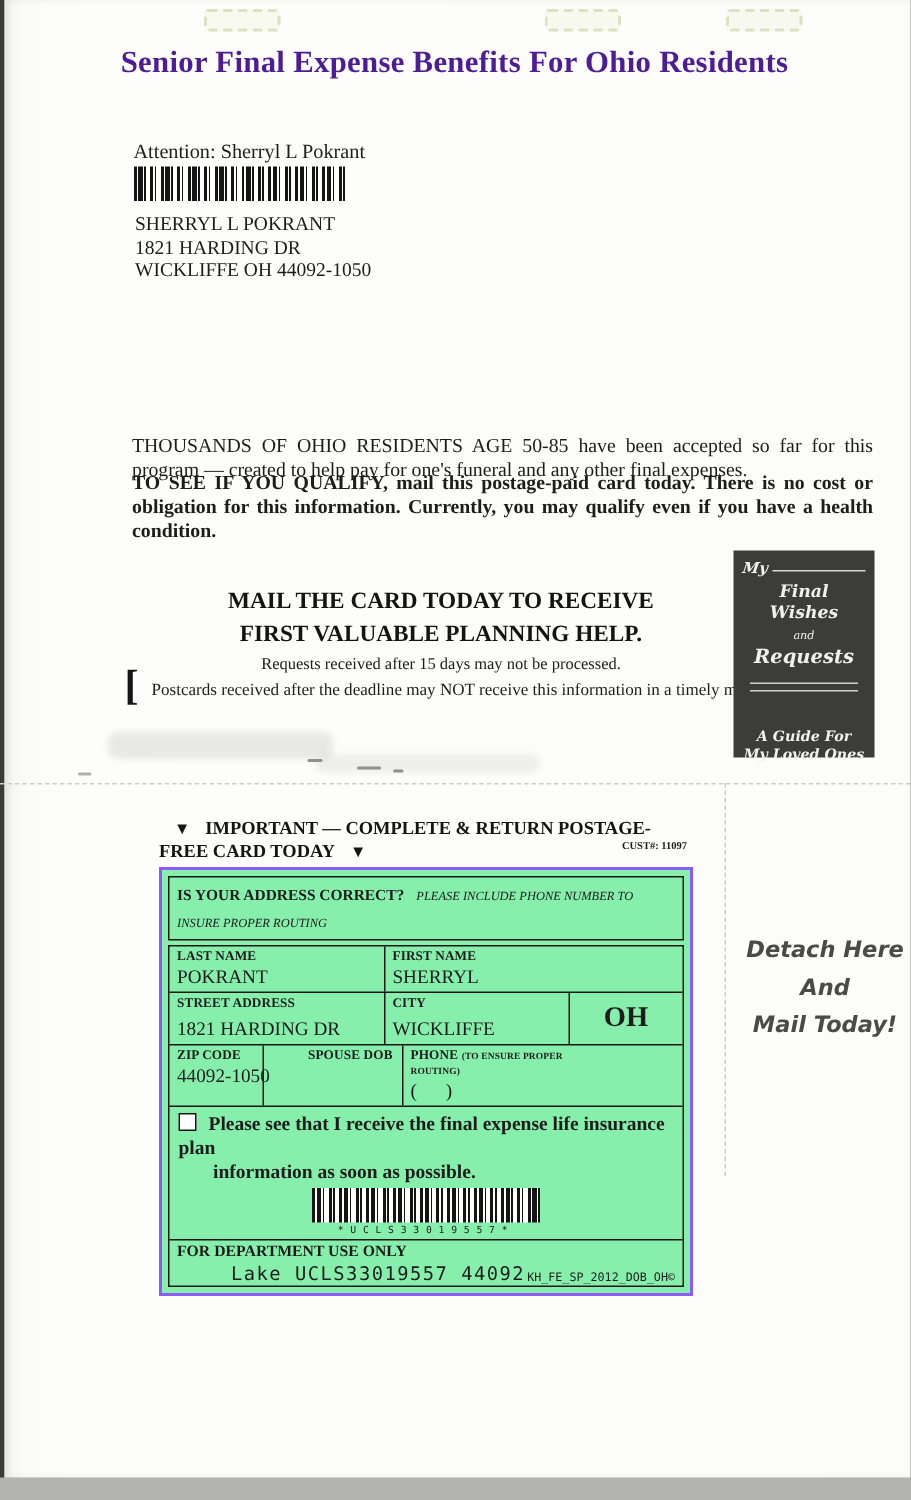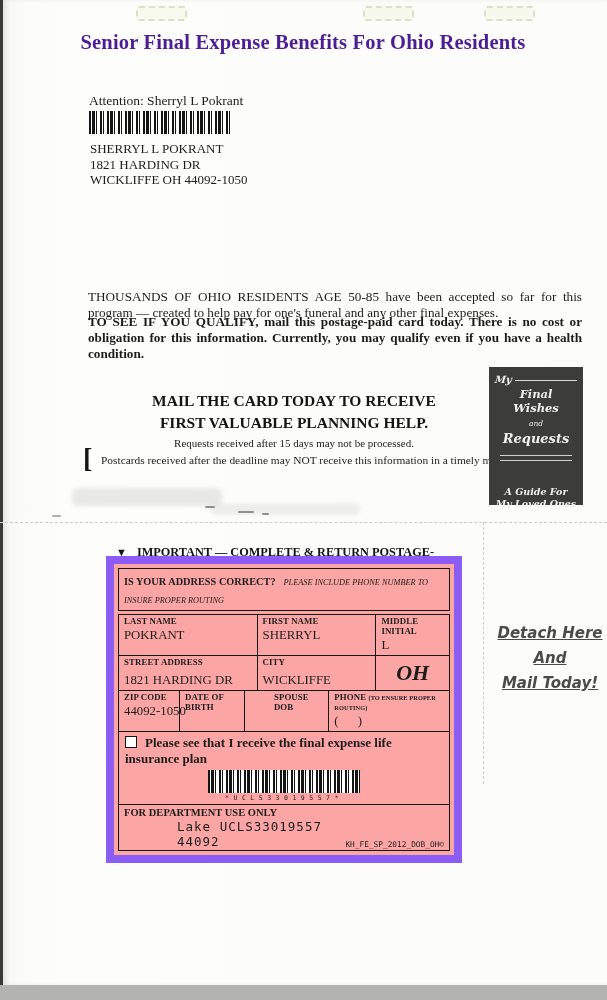--- a/index.html
+++ b/index.html
@@ -80,60 +80,60 @@
 
   .perf-h { position:absolute; left:0; top:522px; width:607px; height:0; border-top:1.5px dashed #cdcdc6; }
   .perf-v { position:absolute; left:483px; top:522px; width:0; height:262px; border-left:1.5px dashed #cdcdc6; }
 
   .card-header { position:absolute; left:106px; top:545px; width:358px; 
                  font-weight:bold; font-size:12.3px; color:#141414; }
   .hdr-arrow { margin:0 10px; font-size:11px; }
   .cust-number { position:absolute; left:106px; top:560px; width:352px; text-align:right;
                  font-size:7px; font-weight:bold; }
 
-  .card { position:absolute; left:106px; top:556px; width:356px; box-sizing:border-box;
-          border:8px solid #8b5cf6; background:#fca5a5; padding:4px; }
+  .card { position:absolute; left:106px; top:578px; width:356px; box-sizing:border-box;
+          border:2px solid #8b5cf6; background:#86efac; padding:4px; }
   .addr-check { border:1.5px solid #161616; padding:2px 5px 3px; margin-bottom:3px; }
   .ac-bold { font-weight:bold; font-size:10.3px; }
   .ac-italic { font-style:italic; font-size:8.3px; margin-left:4px; }
 
   .fields { border:1.5px solid #161616; }
   .frow { display:flex; border-bottom:1.5px solid #161616; }
   .fcell { border-right:1.5px solid #161616; box-sizing:border-box; padding:1px 5px 2px; }
   .fcell:last-child { border-right:none; }
   .flabel { font-size:8.8px; font-weight:bold; letter-spacing:.1px; }
   .flabel-note { font-size:6.3px; font-weight:bold; }
   .fvalue { font-size:12.8px; margin-top:2px; white-space:pre; min-height:15px; }
   .w-last { width:42%; } .w-first { width:36%; } .w-mi { width:22%; }
   .w-street { width:42%; } .w-city { width:36%; }
   .w-state { width:22%; display:flex; align-items:center; justify-content:center; }
-  .state-big { font-size:22px; font-weight:bold;font-style:italic; }
+  .state-big { font-size:19px; font-weight:bold; }
   .w-zip { width:18.5%; } .w-dob { width:21.5%; } .w-sdob { width:20%;margin-left:24px; } .w-phone { width:40%; }
   .row2 .fvalue { margin-top:6px; }
   .row3 { } 
 
   .checkbox-row { border-bottom:1.5px solid #161616; padding:3px 6px 2px; font-weight:bold; font-size:13px; }
   .cb-line2 { margin-left:23px; }
   .cb-box { display:inline-block; width:10px; height:10px; border:1.6px solid #161616;
             margin-right:8px; vertical-align:-1px; background:#fff; }
   .barcode-response { width:152px; height:23px; margin:3px auto 0; }
   .bc-text { text-align:center; font-family:"DejaVu Sans Mono", monospace; font-weight:normal;
              font-size:6.5px; letter-spacing:4.5px; margin-top:1px; }
 
   .dept { padding:2px 5px 1px; }
   .dept-label { font-weight:bold; font-size:10.5px; }
   .dept-line { display:flex; justify-content:space-between; align-items:flex-end;
                font-family:"DejaVu Sans Mono", monospace; margin-top:1px; }
-  .dept-value { font-size:12.5px; margin-left:53px; letter-spacing:1px; }
+  .dept-value { font-size:12.5px; margin-left:36px; letter-spacing:1px; }
   .dept-code { font-size:7.8px; }
 
   .detach-note {
     position:absolute; left:494px; top:621px; width:112px; text-align:center;
     font-family:"DejaVu Sans", sans-serif; font-style:italic; font-weight:bold;
-    font-size:15px; line-height:25px; color:#4a4a4a;text-decoration:underline;
+    font-size:15px; line-height:25px; color:#4a4a4a;
   }
 </style>
 </head>
 <body>
 
 <div class="left-edge"></div>
 <div class="paper"></div>
 
 <div class="tab tab1"></div>
 <div class="tab tab2"></div>
@@ -206,24 +206,20 @@
   <div class="fields">
     <div class="frow">
       <div class="fcell w-last">
         <div class="flabel">LAST NAME</div>
         <div class="fvalue">POKRANT</div>
       </div>
       <div class="fcell w-first">
         <div class="flabel">FIRST NAME</div>
         <div class="fvalue">SHERRYL</div>
       </div>
-      <div class="fcell w-mi">
-        <div class="flabel">MIDDLE INITIAL</div>
-        <div class="fvalue">L</div>
-      </div>
     </div>
 
     <div class="frow row2">
       <div class="fcell w-street">
         <div class="flabel">STREET ADDRESS</div>
         <div class="fvalue">1821 HARDING DR</div>
       </div>
       <div class="fcell w-city">
         <div class="flabel">CITY</div>
         <div class="fvalue">WICKLIFFE</div>
@@ -231,38 +227,35 @@
       <div class="fcell w-state">
         <span class="state-big">OH</span>
       </div>
     </div>
 
     <div class="frow row3">
       <div class="fcell w-zip">
         <div class="flabel">ZIP CODE</div>
         <div class="fvalue">44092-1050</div>
       </div>
-      <div class="fcell w-dob">
-        <div class="flabel">DATE OF BIRTH</div>
-        <div class="fvalue"></div>
-      </div>
       <div class="fcell w-sdob">
         <div class="flabel">SPOUSE DOB</div>
         <div class="fvalue"></div>
       </div>
       <div class="fcell w-phone">
         <div class="flabel"><span>PHONE</span> <span class="flabel-note">(TO ENSURE PROPER ROUTING)</span></div>
         <div class="fvalue">(      )</div>
       </div>
     </div>
 
     <div class="checkbox-row">
       <div>
         <span class="cb-box"></span><span>Please see that I receive the final expense life insurance plan</span>
       </div>
+      <div class="cb-line2">information as soon as possible.</div>
       <div class="barcode barcode-response"></div>
       <div class="bc-text">*UCLS33019557*</div>
     </div>
 
     <div class="dept">
       <div class="dept-label">FOR DEPARTMENT USE ONLY</div>
       <div class="dept-line">
         <span class="dept-value">Lake UCLS33019557 44092</span>
         <span class="dept-code">KH_FE_SP_2012_DOB_OH©</span>
       </div>

